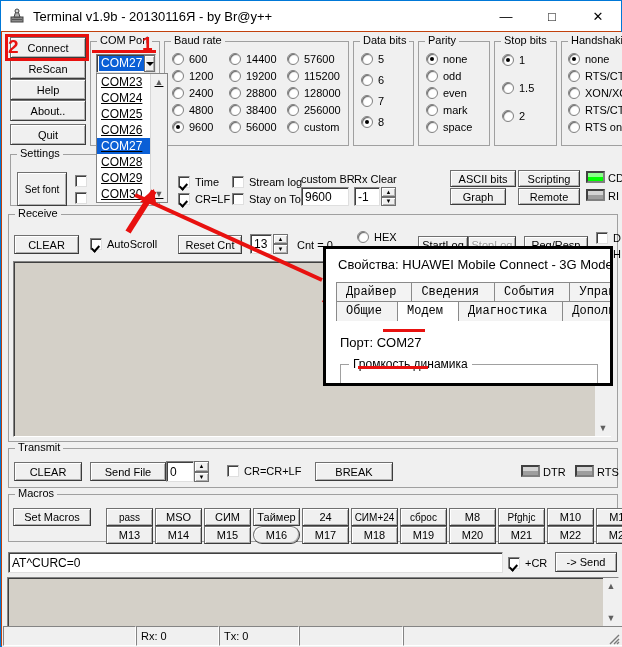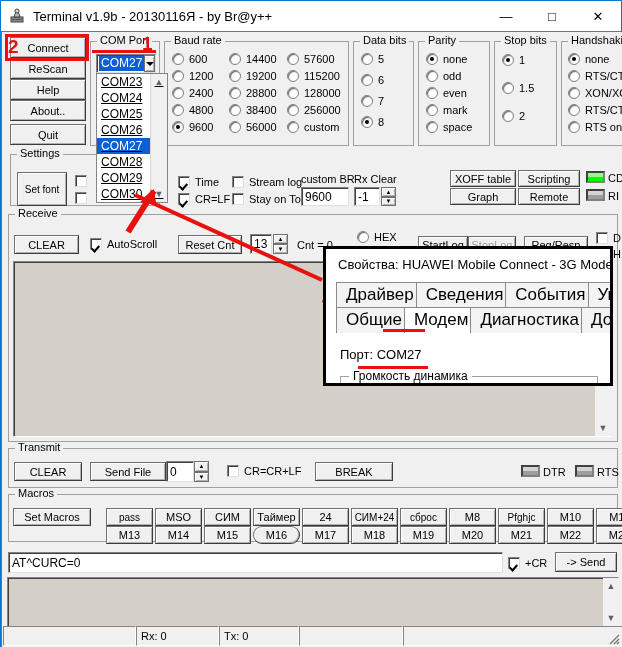--- a/index.html
+++ b/index.html
@@ -5,21 +5,21 @@
   html,body{margin:0;padding:0;}
   body{
     width:622px;height:647px;overflow:hidden;
     font-family:"Liberation Sans", sans-serif;
     font-size:12px;
     background:#f0f0f0;
     -webkit-font-smoothing:none;
   }
   .window{
     position:relative;width:622px;height:647px;box-sizing:border-box;
-    border:1px solid #0078d7;background:#737373;
+    border:1px solid #0078d7;background:#c2410c;
   }
   
   .titlebar{
     height:30px;background:#ffffff;display:flex;align-items:center;
     position:relative;
   }
   .tb-icon{width:16px;height:16px;margin:0 8px 0 8px;position:relative;flex:none;}
   .tb-icon svg{display:block;}
   .tb-title{font-size:13px;color:#000;white-space:nowrap;}
   .tb-controls{position:absolute;right:0;top:0;height:30px;display:flex;}
@@ -145,21 +145,21 @@
   .redline{position:absolute;background:#e8110f;z-index:58;}
   
   .overlay{
     position:absolute;z-index:70;background:#fff;border:3px solid #000;box-sizing:border-box;
     overflow:hidden;
   }
   .ov-title{font-size:13px;color:#000;padding:8px 0 0 12px;white-space:nowrap;}
   .ov-tabrow{display:flex;padding-left:10px;margin-top:10px;}
   .ov-tab{
     border:1px solid #8a8a8a;border-bottom:none;background:#f3f3f3;
-    font-size:17px;padding:2px 2px 3px 9px;margin-right:-1px;white-space:nowrap;color:#000;
+    font-size:12px;padding:2px 15px 3px 9px;margin-right:-1px;white-space:nowrap;color:#000;font-family:Liberation Mono, monospace;
   }
   .ov-tab.active{background:#fff;position:relative;z-index:2;}
   .ov-port{font-size:13px;padding:14px 0 0 14px;color:#000;white-space:nowrap;}
   .ov-gb{
     position:relative;margin:14px 12px 0 14px;border:1px solid #a0a0a0;height:30px;
   }
   .ov-gb span{position:absolute;top:-8px;left:8px;background:#fff;padding:0 4px;font-size:12px;color:#000;}
   .uline{position:absolute;height:3px;background:#e8110f;z-index:80;}
 </style>
 </head>
@@ -383,23 +383,23 @@
 
     <div class="lbl" style="left:299px;top:141px;">custom BR</div>
     <div class="txtbox" style="left:299px;top:155px;width:48px;height:19px;">9600</div>
     <div class="lbl" style="left:352px;top:141px;">Rx Clear</div>
     <div class="txtbox" style="left:352px;top:155px;width:26px;height:19px;">-1</div>
     <div class="spin" style="left:379px;top:155px;height:19px;">
       <div>▲</div>
       <div>▼</div>
     </div>
 
-    <div class="btn" style="left:448px;top:138px;width:66px;height:17px;">XOFF table</div>
+    <div class="btn" style="left:448px;top:138px;width:66px;height:17px;">ASCII bits</div>
     <div class="btn" style="left:516px;top:138px;width:62px;height:17px;">Scripting</div>
-    <div class="btn" style="left:448px;top:156px;width:66px;height:17px;">Graph</div>
+    <div class="btn" style="left:448px;top:156px;width:56px;height:17px;">Graph</div>
     <div class="btn" style="left:516px;top:156px;width:62px;height:17px;">Remote</div>
 
     <div class="led" style="left:584px;top:139px;">
         <i></i>
       </div>
     <div class="lbl" style="left:606px;top:140px;">CD</div>
     <div class="led off" style="left:584px;top:157px;">
         <i></i>
       </div>
     <div class="lbl" style="left:606px;top:158px;">RI</div>

